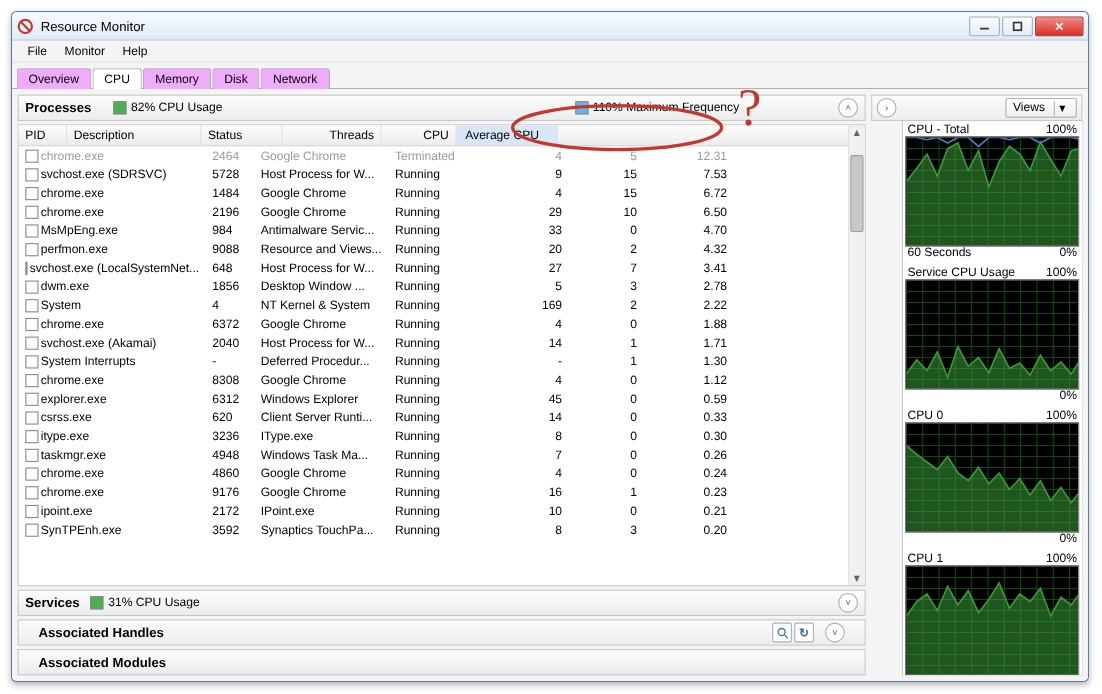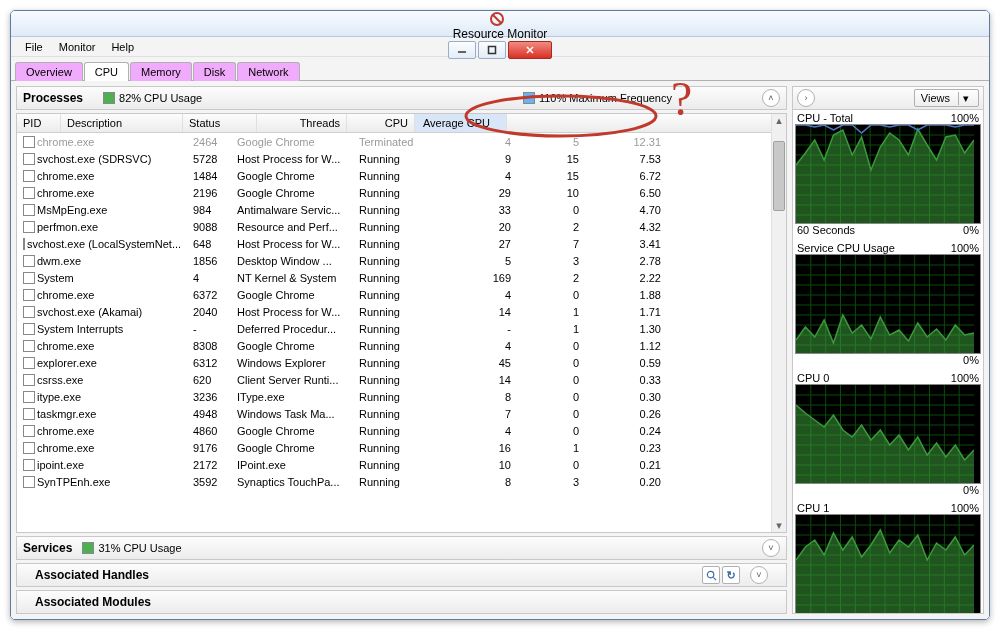--- a/index.html
+++ b/index.html
@@ -1,20 +1,20 @@
 <!DOCTYPE html>
 <html><head>
 <meta charset="utf-8">
 <style>
 * { box-sizing: border-box; font-family: "Segoe UI", Tahoma, sans-serif; font-size: 11px; }
 body { margin: 0; background: #fff; padding: 10px; }
 
 .window { width: 980px; height: 610px; border: 1px solid #5b7ba5; border-radius: 5px; overflow: hidden; background: linear-gradient(#eef3fa, #d7e4f2 26px, #f5f5f5 26px); box-shadow: 0 2px 6px rgba(0,0,0,0.3); position: relative; }
 
-.titlebar { height: 26px; background: linear-gradient(#f7fbff, #dfeaf7); display: flex; align-items: center; padding: 0 4px; border-bottom: 1px solid #b7c9df; flex-direction: column; }
+.titlebar { height: 26px; background: linear-gradient(#f7fbff, #dfeaf7); display: flex; align-items: center; padding: 0 4px; border-bottom: 1px solid #b7c9df; }
 .app-icon { width: 16px; height: 16px; margin-right: 6px; display: flex; align-items: center; justify-content: center; }
 .title-text { flex: 1; font-size: 12px; color: #000; }
 .win-btns { display: flex; gap: 2px; }
 .win-btn { width: 28px; height: 18px; border: 1px solid #9aaec7; background: linear-gradient(#fbfdff, #e4ecf6); border-radius: 2px; display: flex; align-items: center; justify-content: center; font-size: 10px; }
 .win-btn.close { width: 44px; background: linear-gradient(#f28b82, #d93025); color: #fff; border-color: #a52a1f; }
 .win-btn svg { width: 10px; height: 10px; }
 
 .menubar { height: 20px; display: flex; align-items: center; padding: 0 6px; background: #f4f4f4; border-bottom: 1px solid #e0e0e0; }
 .menu-item { padding: 2px 8px; cursor: default; }
 
@@ -58,21 +58,21 @@
 
 .services-bar { height: 24px; background: linear-gradient(#fcfcfc, #ececec); border: 1px solid #c8c8c8; display: flex; align-items: center; padding: 0 6px; gap: 0; }
 .handles-bar, .modules-bar { height: 24px; background: linear-gradient(#fcfcfc, #ececec); border: 1px solid #c8c8c8; display: flex; align-items: center; padding: 0 18px; }
 .search-box { width: 160px; height: 18px; border: 1px solid #b0b0b0; background: #fff; padding: 0 4px; color: #888; font-style: italic; display: flex; align-items: center; }
 .icon-btn { width: 18px; height: 18px; border: 1px solid #b0b0b0; background: #fff; display: flex; align-items: center; justify-content: center; margin-left: 2px; border-radius: 2px; }
 
 .right { width: 192px; display: flex; flex-direction: column; }
 .right-head { height: 24px; background: linear-gradient(#fcfcfc, #ececec); border: 1px solid #c8c8c8; display: flex; align-items: center; padding: 0 4px; justify-content: space-between; }
 .views-btn { height: 18px; padding: 0 6px; border: 1px solid #b0b0b0; background: linear-gradient(#fff,#eee); display: flex; align-items: center; gap: 4px; border-radius: 2px; }
 .views-dd { width: 14px; border-left: 1px solid #b0b0b0; margin-left: 4px; padding-left: 4px; }
-.charts { flex: 1; overflow-y: auto; border: 1px solid #c8c8c8; border-top: none; background: #fff; padding: 2px; }
+.charts { flex: 1; overflow-y: auto; border: 1px solid #c8c8c8; border-top: none; background: #fff; padding: 2px; margin-left: 28px; }
 .chart { margin-bottom: 6px; }
 .chart-head { display: flex; justify-content: space-between; font-size: 11px; padding: 0 2px; }
 .chart-body { height: 100px; background: #000; border: 1px solid #888; position: relative; overflow: hidden; }
 .chart-foot { display: flex; justify-content: space-between; font-size: 11px; padding: 0 2px; }
 
 .annotation { position: absolute; pointer-events: none; z-index: 50; }
 </style>
 </head>
 <body>
 
@@ -190,21 +190,21 @@
                   <div class="td c-pid">984</div>
                   <div class="td c-desc">Antimalware Servic...</div>
                   <div class="td c-stat">Running</div>
                   <div class="td c-thr">33</div>
                   <div class="td c-cpu">0</div>
                   <div class="td c-avg">4.70</div>
                 </div>
                 <div class="row">
                   <div class="td c-img"><span class="cb"></span>perfmon.exe</div>
                   <div class="td c-pid">9088</div>
-                  <div class="td c-desc">Resource and Perf...</div>
+                  <div class="td c-desc">Resource and Views...</div>
                   <div class="td c-stat">Running</div>
                   <div class="td c-thr">20</div>
                   <div class="td c-cpu">2</div>
                   <div class="td c-avg">4.32</div>
                 </div>
                 <div class="row">
                   <div class="td c-img"><span class="cb"></span>svchost.exe (LocalSystemNet...</div>
                   <div class="td c-pid">648</div>
                   <div class="td c-desc">Host Process for W...</div>
                   <div class="td c-stat">Running</div>

